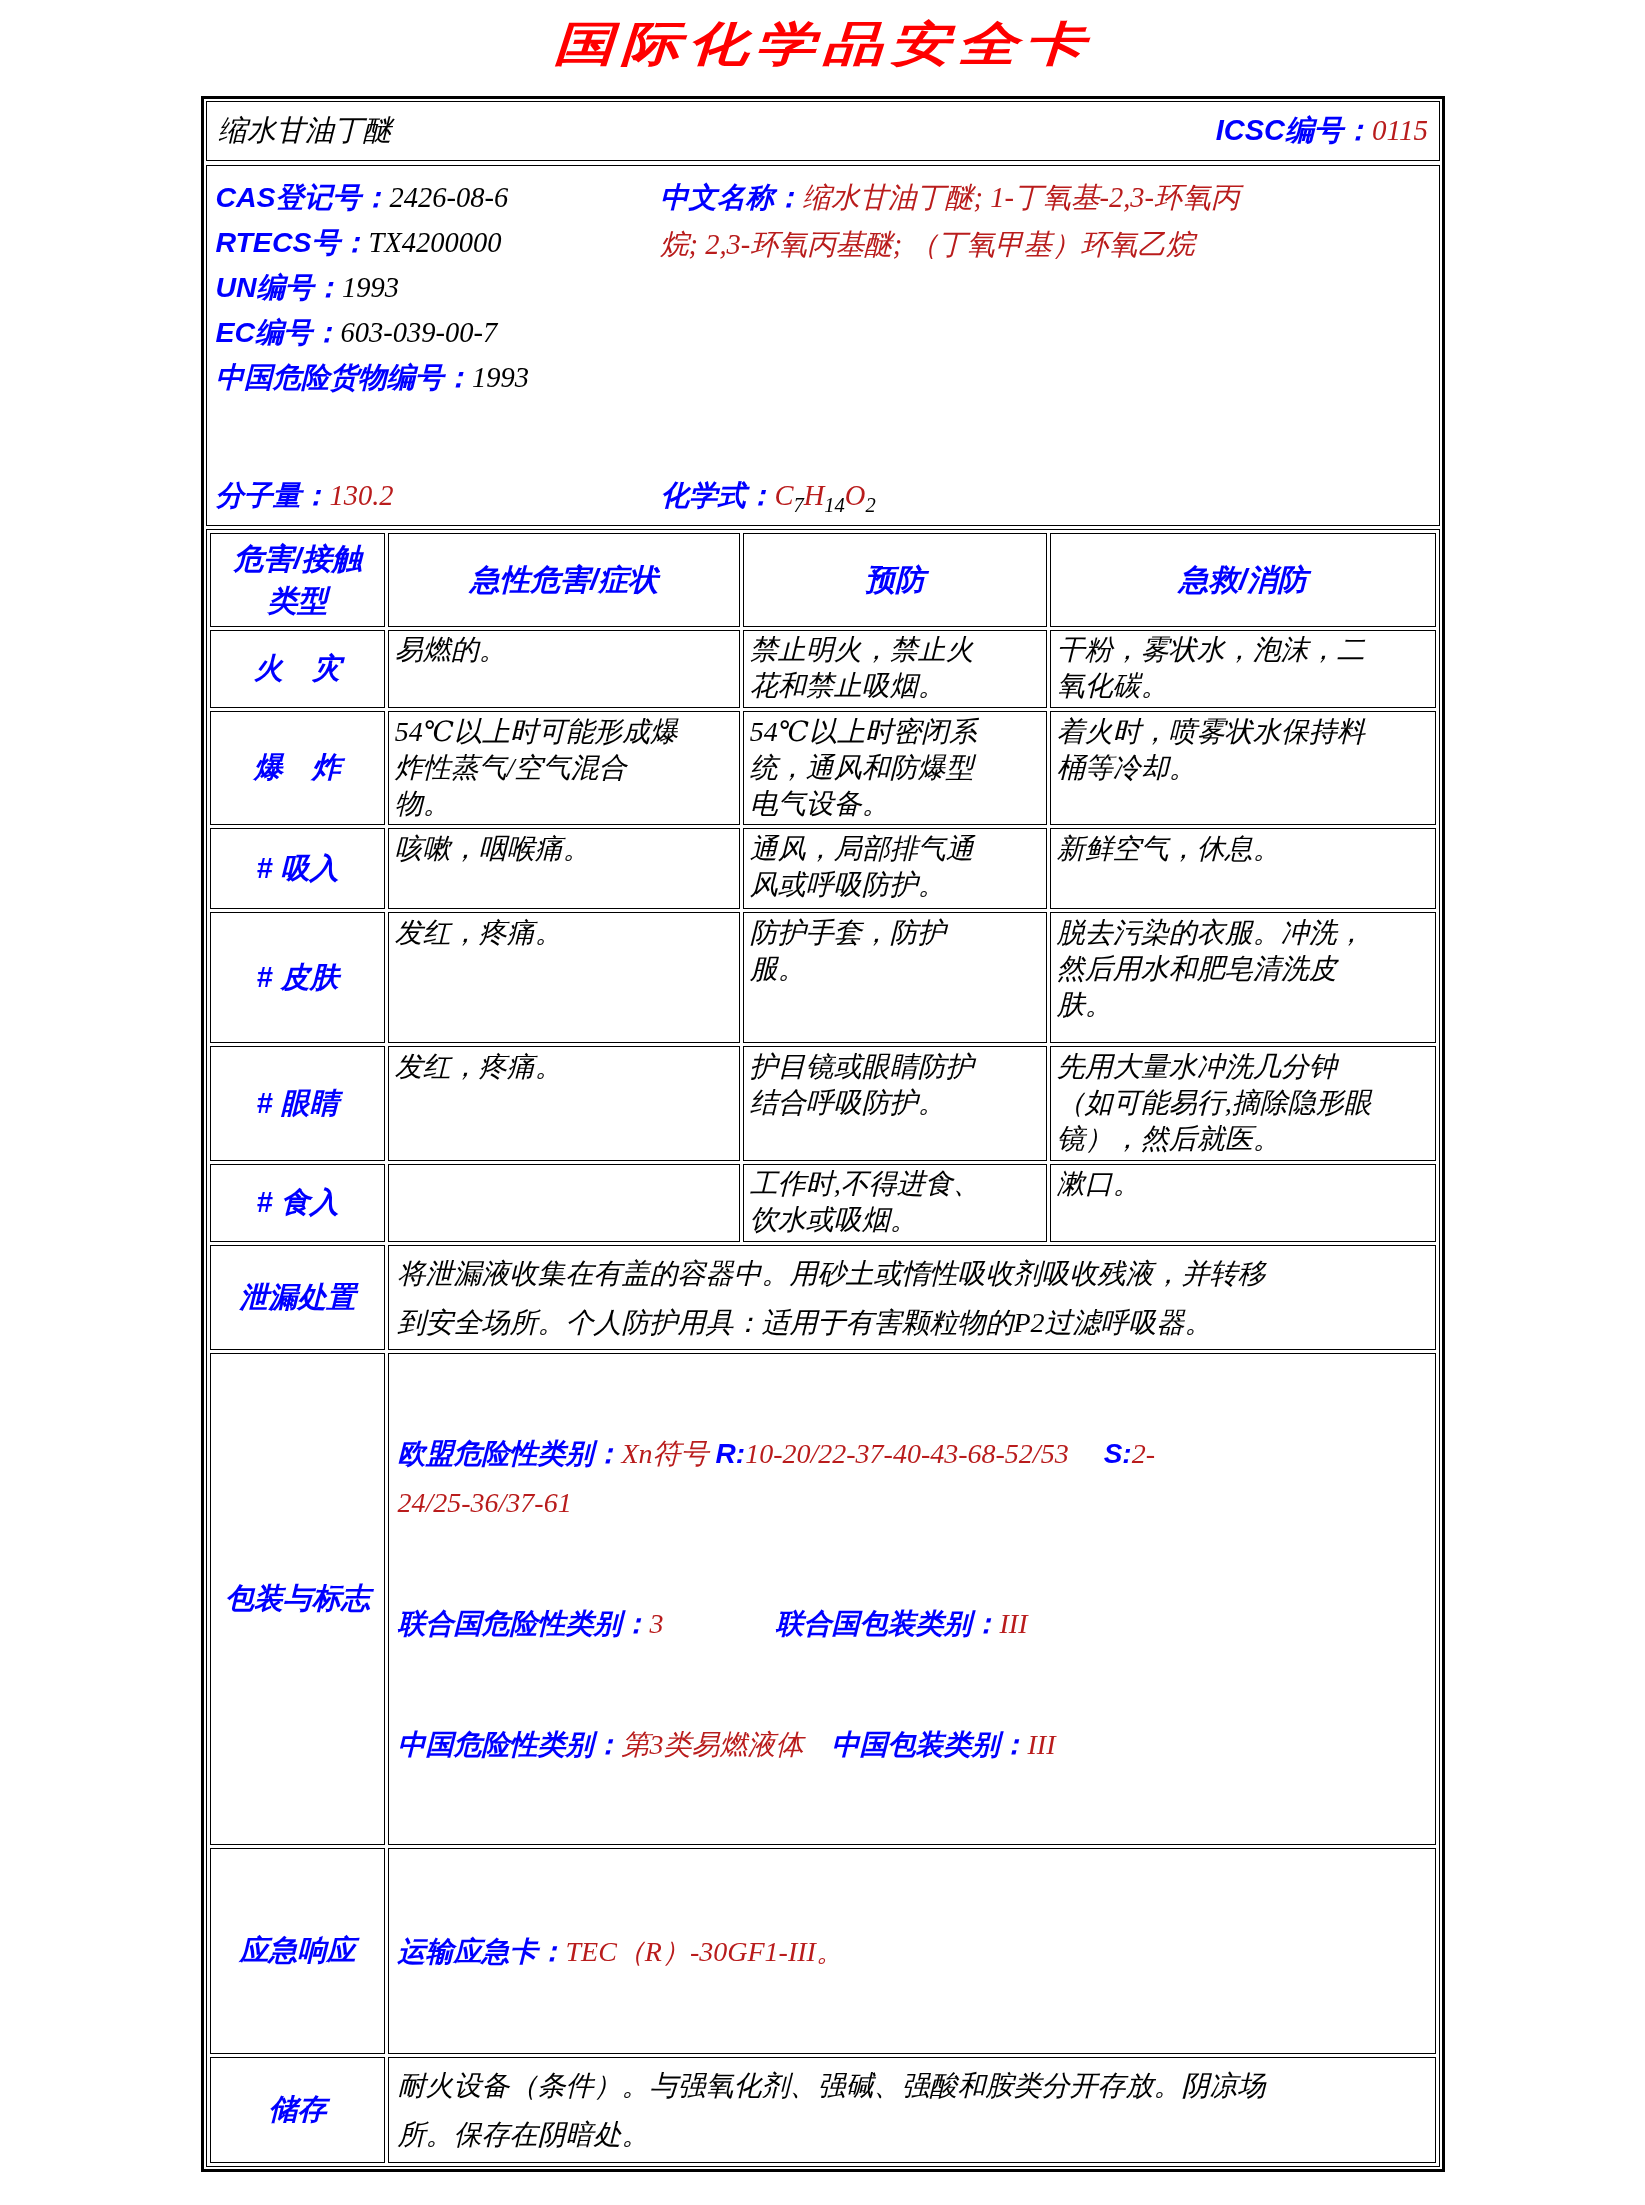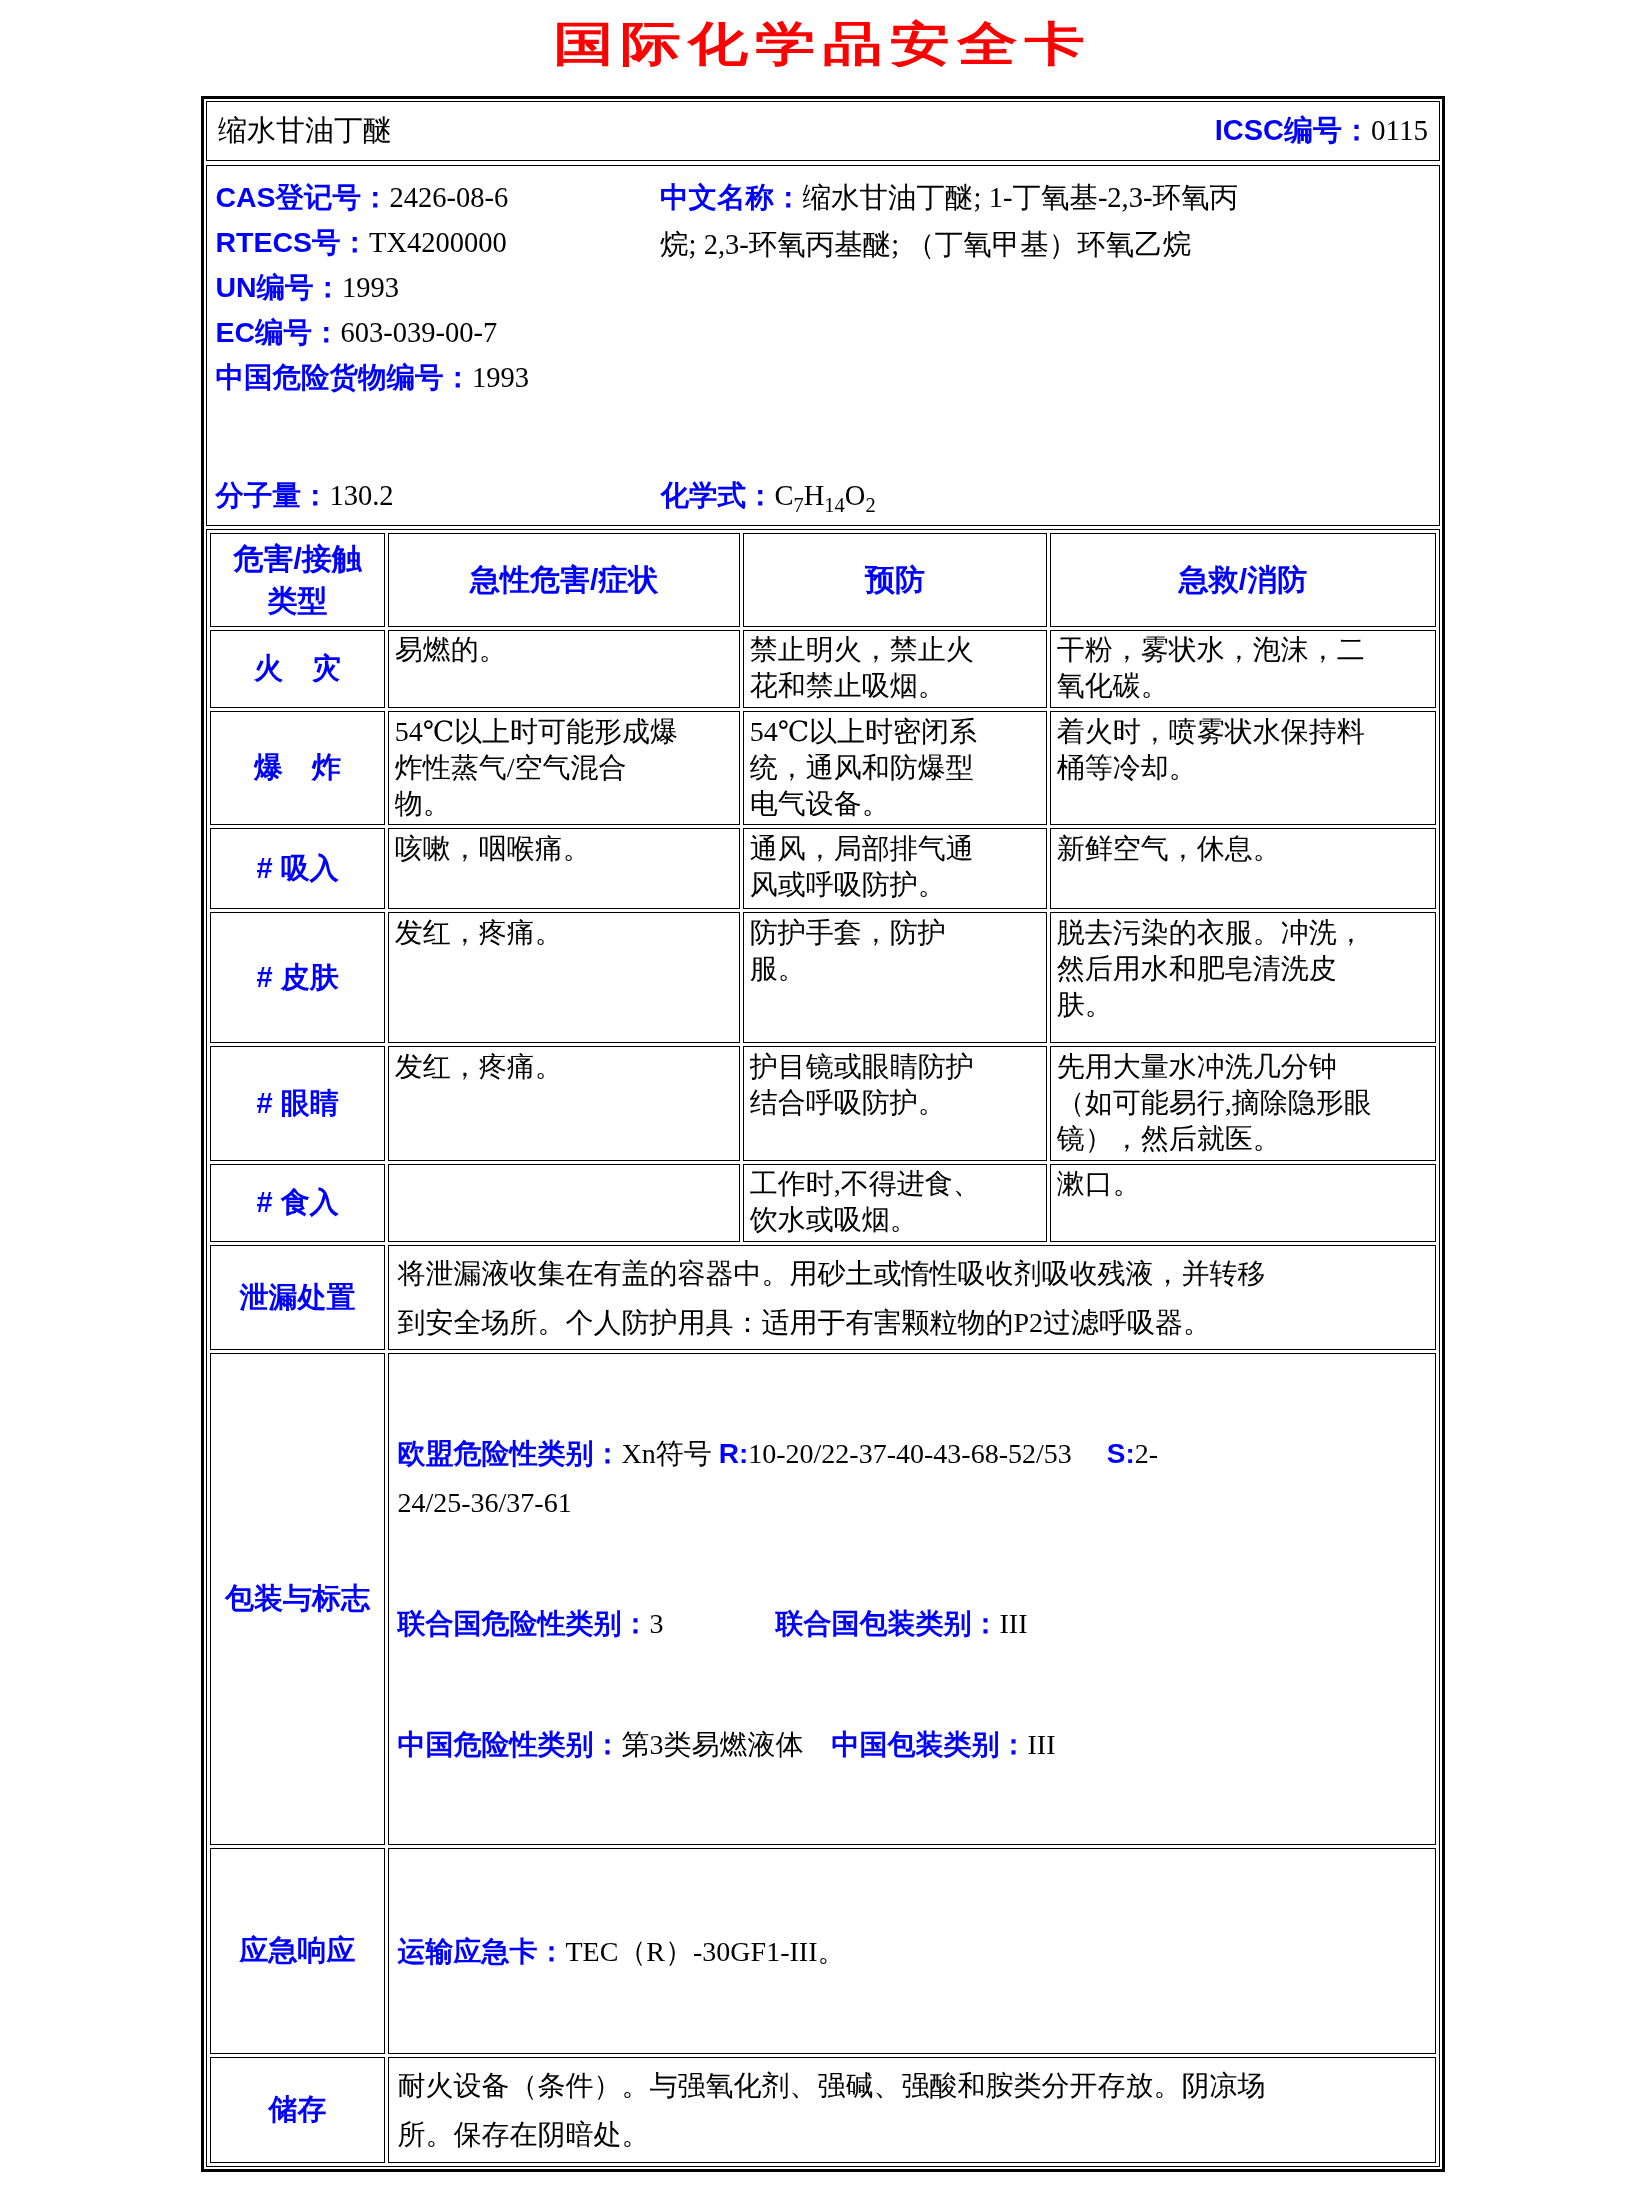--- a/index.html
+++ b/index.html
@@ -1,19 +1,20 @@
 <!DOCTYPE html>
 <html style="font-size:11px"><head>
 <meta charset="utf-8">
 <style>
   html,body { margin:0; padding:0; background:#ffffff; }
   .page {
     position:relative; width:1645px; height:2205px; background:#ffffff;
     font-family:"Liberation Serif","DejaVu Serif",serif; color:#000;
     overflow:hidden;
+    font-style:italic;
   }
   .title {
     position:absolute; top:12.5px; left:0; width:100%;
     text-align:center; color:#ff0000;
     font-family:"Liberation Sans","DejaVu Sans",sans-serif;
     font-weight:bold; font-size:47px; letter-spacing:5.6px;
     transform:scaleX(1.28);
   }
   .frame {
     position:absolute; left:201px; top:96px; width:1244px;
@@ -32,21 +33,21 @@
   .en-para { margin-top:22px; line-height:52px; white-space:pre-wrap; }
   .mol-line { position:absolute; left:8.3px; right:5.6px; top:311px; height:44px; }
   .formula-group { position:absolute; left:445px; top:0; white-space:nowrap; }
   .mw-group { position:absolute; left:0; top:0; white-space:nowrap; }
 
   
   .run-l, .blabel {
     color:#0000ff; font-family:"Liberation Sans","DejaVu Sans",sans-serif;
     font-weight:bold;
   }
-  .run-v { color:#000000; font-family:"Liberation Serif","DejaVu Serif",serif; }
+  .run-v { color:#b91c1c; font-family:"Liberation Serif","DejaVu Serif",serif; }
   .run-s { color:#000; font-family:"Liberation Serif","DejaVu Serif",serif;
            vertical-align:sub; font-size:0.72em; }
 
   table.main {
     width:100%; border-collapse:separate; border-spacing:3.5px;
     border:1.4px solid #000; table-layout:fixed;
   }
   table.main th, table.main td { border:1.4px solid #000; box-sizing:border-box; }
   .hdr {
     color:#0000ff; font-family:"Liberation Sans","DejaVu Sans",sans-serif;

